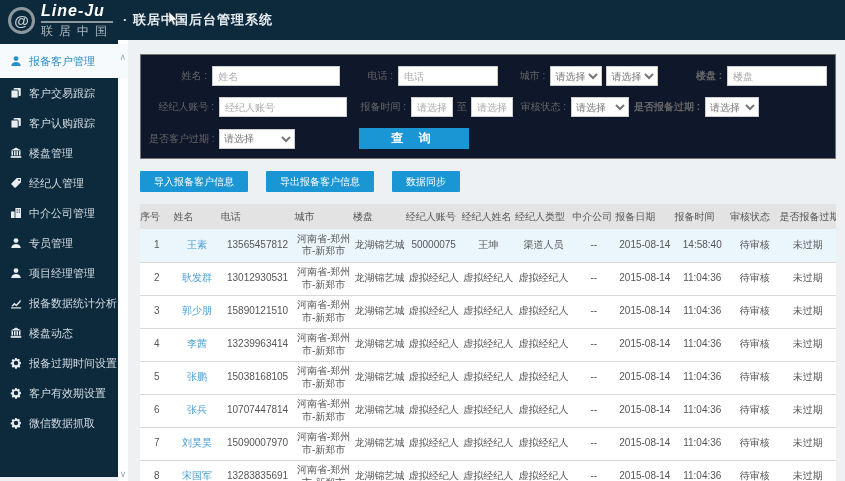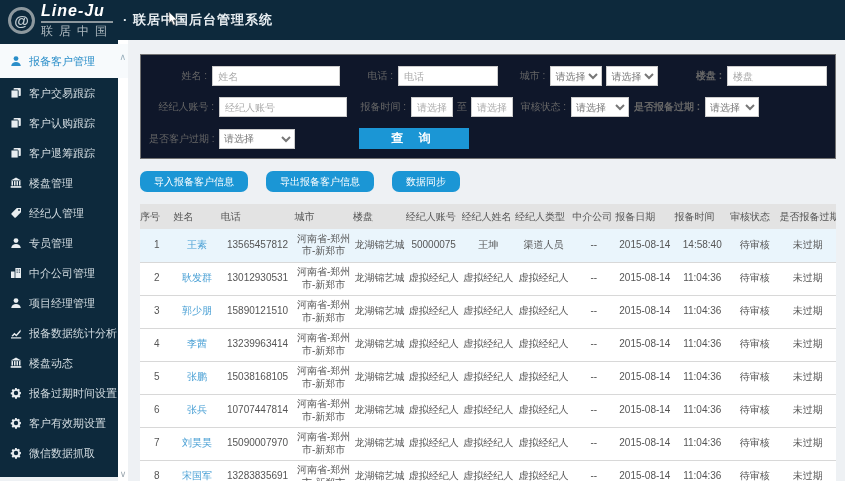--- a/index.html
+++ b/index.html
@@ -47,21 +47,21 @@
   .ftext::placeholder{color:#aaa;}
   .fsel{height:20px;border:1px solid #ccc;font-size:10px;color:#777;background:#fff;}
   .w1{width:128px;}.w2{width:100px;}.w4{width:100px;}
   .wdate{width:42px;}
   .zhi{font-size:10px;color:#666;margin:0 4px;}
   .city1{width:54px;margin-right:4px;}.city2{width:58px;}
   .sel-audit{width:58px;}.sel-expired{width:54px;}.sel-cust{width:76px;}
   .search-btn{margin-left:64px;width:110px;height:21px;background:var(--accent);color:#fff;border:none;font-size:12px;font-weight:bold;letter-spacing:6px;cursor:pointer;}
 
   .toolbar{margin:12px 9px 0 12px;display:flex;}
-  .tbtn{height:21px;background:var(--accent);color:#fff;border:none;font-size:10px;cursor:pointer;padding:0 14px;margin-right:18px;border-radius:7px;}
+  .tbtn{height:21px;background:var(--accent);color:#fff;border:none;font-size:10px;cursor:pointer;padding:0 14px;margin-right:18px;border-radius:1px;}
 
   .tablewrap{margin:12px 9px 0 12px;background:#fff;}
   table{width:100%;border-collapse:collapse;table-layout:fixed;font-size:10px;}
   th{background:#e3e3e3;color:#555;font-weight:normal;height:25px;text-align:left;white-space:nowrap;overflow:hidden;}
   td{height:33px;text-align:center;color:#555;border-bottom:1px solid #d8d8d8;padding:1px 1px;line-height:1.25;word-break:break-all;}
   tr.hl td{background:var(--row-highlight);}
   .link{color:var(--link);cursor:pointer;}
 </style>
 </head>
 <body>
@@ -110,29 +110,20 @@
           <svg viewBox="0 0 12 12">
             <rect x="3.6" y="1" width="7.2" height="8" rx="0.8"></rect>
             <rect x="1" y="3" width="7.2" height="8" rx="0.8" stroke="#0d293c" stroke-width="0.9"></rect>
           </svg>
         </span>
         <span class="side-label">客户认购跟踪</span>
       </div>
       <div class="side-item">
         <span class="icon">
           <svg viewBox="0 0 12 12">
-            <rect x="3.6" y="1" width="7.2" height="8" rx="0.8"></rect>
-            <rect x="1" y="3" width="7.2" height="8" rx="0.8" stroke="#0d293c" stroke-width="0.9"></rect>
-          </svg>
-        </span>
-        <span class="side-label">客户退筹跟踪</span>
-      </div>
-      <div class="side-item">
-        <span class="icon">
-          <svg viewBox="0 0 12 12">
             <path d="M6 0.6 11.3 3.5H0.7z"></path>
             <rect x="1.5" y="4.1" width="1.5" height="4.4"></rect>
             <rect x="4" y="4.1" width="1.5" height="4.4"></rect>
             <rect x="6.5" y="4.1" width="1.5" height="4.4"></rect>
             <rect x="9" y="4.1" width="1.5" height="4.4"></rect>
             <rect x="0.7" y="9.1" width="10.6" height="1.7"></rect>
           </svg>
         </span>
         <span class="side-label">楼盘管理</span>
       </div>
@@ -141,38 +132,38 @@
           <svg viewBox="0 0 12 12">
             <path d="M6.8 1H11v4.2L5.8 10.4a1 1 0 0 1-1.4 0L1.6 7.6a1 1 0 0 1 0-1.4z"></path>
             <circle cx="9" cy="3" r="0.9" fill="#0d293c"></circle>
           </svg>
         </span>
         <span class="side-label">经纪人管理</span>
       </div>
       <div class="side-item">
         <span class="icon">
           <svg viewBox="0 0 12 12">
-            <circle cx="6" cy="3.6" r="2.4"></circle>
-            <path d="M1.2 11c.3-2.6 2.3-4 4.8-4s4.5 1.4 4.8 4z"></path>
-          </svg>
-        </span>
-        <span class="side-label">专员管理</span>
-      </div>
-      <div class="side-item">
-        <span class="icon">
-          <svg viewBox="0 0 12 12">
             <rect x="1" y="4.5" width="3.6" height="6.5"></rect>
             <rect x="5.4" y="1" width="5.6" height="10"></rect>
             <rect x="6.6" y="2.4" width="1.1" height="1.1" fill="#0d293c"></rect>
             <rect x="8.8" y="2.4" width="1.1" height="1.1" fill="#0d293c"></rect>
             <rect x="6.6" y="4.6" width="1.1" height="1.1" fill="#0d293c"></rect>
             <rect x="8.8" y="4.6" width="1.1" height="1.1" fill="#0d293c"></rect>
           </svg>
         </span>
         <span class="side-label">中介公司管理</span>
+      </div>
+      <div class="side-item">
+        <span class="icon">
+          <svg viewBox="0 0 12 12">
+            <circle cx="6" cy="3.6" r="2.4"></circle>
+            <path d="M1.2 11c.3-2.6 2.3-4 4.8-4s4.5 1.4 4.8 4z"></path>
+          </svg>
+        </span>
+        <span class="side-label">专员管理</span>
       </div>
       <div class="side-item">
         <span class="icon">
           <svg viewBox="0 0 12 12">
             <circle cx="6" cy="3.6" r="2.4"></circle>
             <path d="M1.2 11c.3-2.6 2.3-4 4.8-4s4.5 1.4 4.8 4z"></path>
           </svg>
         </span>
         <span class="side-label">项目经理管理</span>
       </div>

